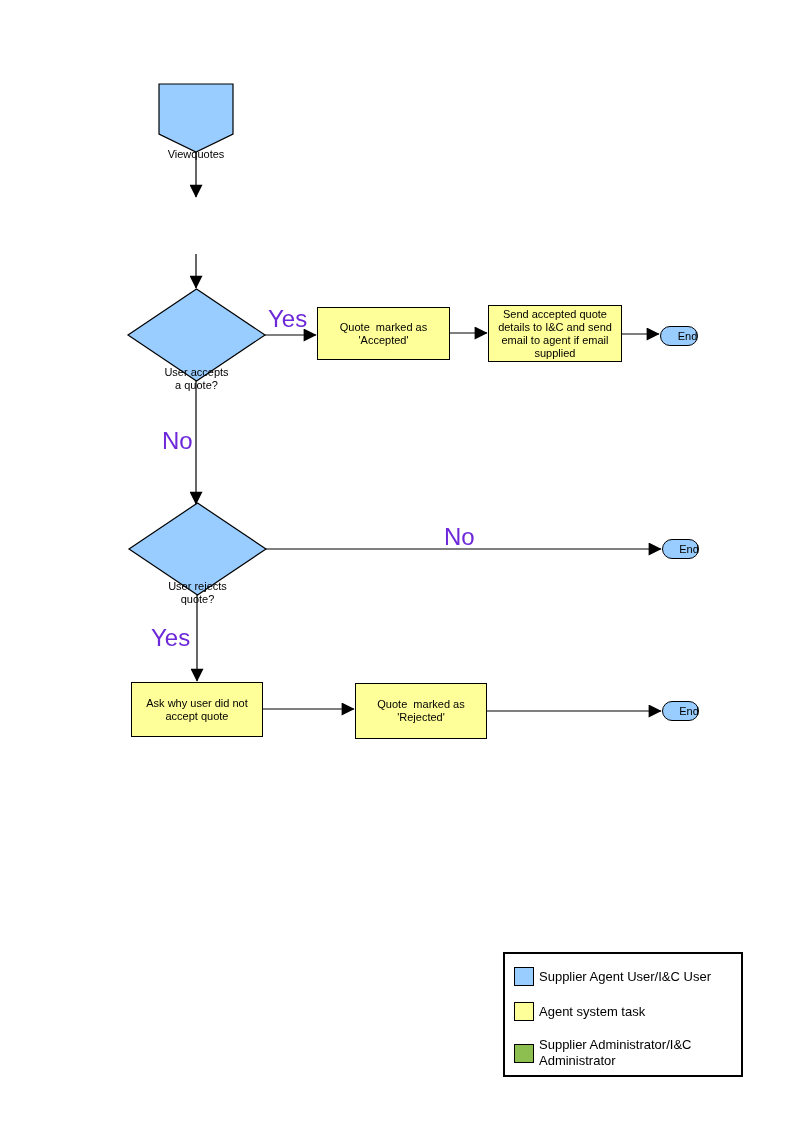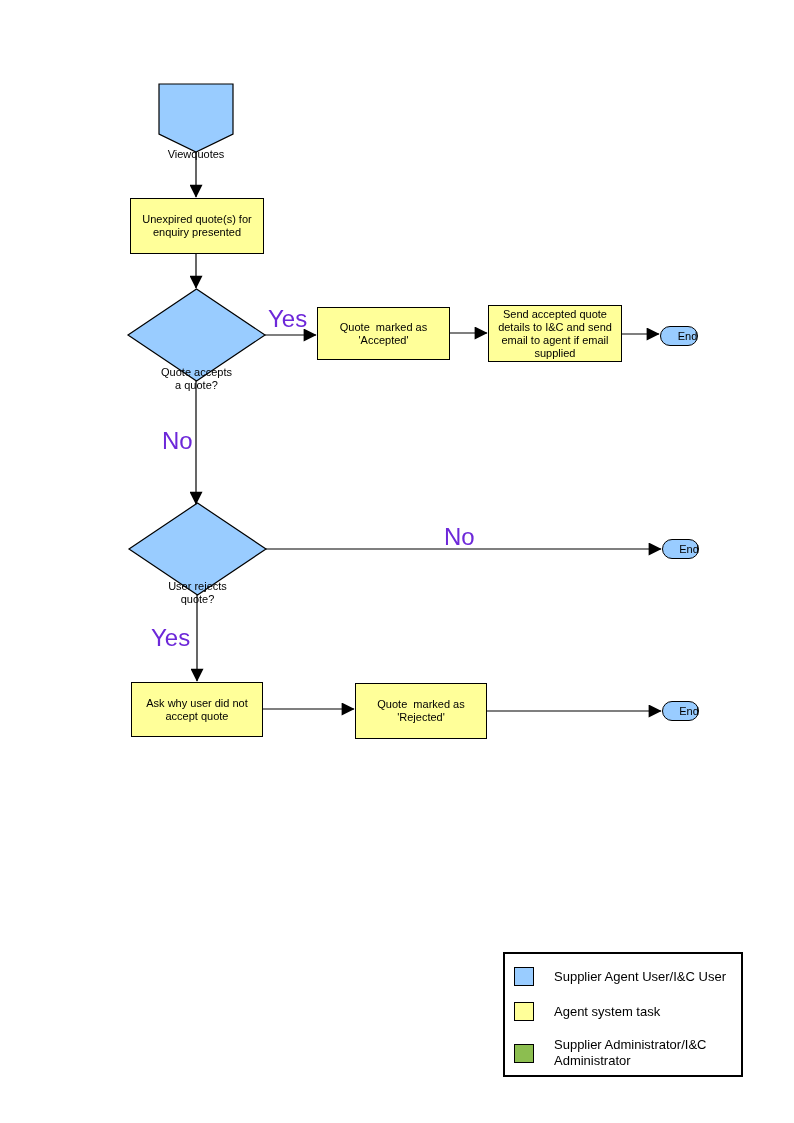--- a/index.html
+++ b/index.html
@@ -79,21 +79,21 @@
     border: 2px solid var(--line_black);
     background: #ffffff;
     display: flex;
     flex-direction: column;
     gap: 16px;
     padding: 13px 9px;
   }
   .legend-row {
     display: flex;
     align-items: center;
-    gap: 20px;
+    gap: 5px;
   }
   .legend-swatch {
     width: 20px;
     height: 19px;
     box-sizing: border-box;
     border: 1px solid var(--line_black);
     flex: 0 0 auto;
   }
   .swatch-actor { background: var(--actor_blue); }
   .swatch-task  { background: var(--task_yellow); }
@@ -126,27 +126,25 @@
     <line x1="450" y1="333" x2="487" y2="333" marker-end="url(#arrow)"></line>
     <line x1="622" y1="334" x2="659" y2="334" marker-end="url(#arrow)"></line>
     <line x1="196" y1="381" x2="196" y2="504" marker-end="url(#arrow)"></line>
     <line x1="266" y1="549" x2="661" y2="549" marker-end="url(#arrow)"></line>
     <line x1="197" y1="595" x2="197" y2="681" marker-end="url(#arrow)"></line>
     <line x1="263" y1="709" x2="354" y2="709" marker-end="url(#arrow)"></line>
     <line x1="487" y1="711" x2="661" y2="711" marker-end="url(#arrow)"></line>
   </svg>
 
   <div class="node-text" style="left:159px; top:86px; width:74px; height:48px;">Viewquotes</div>
-  <div class="node-text" style="left:128px; top:289px; width:137px; height:92px;">Quote accepts
+  <div class="node-text" style="left:128px; top:289px; width:137px; height:92px;">User accepts
 a quote?</div>
   <div class="node-text" style="left:129px; top:503px; width:137px; height:92px;">User rejects
 quote?</div>
 
-  <div class="task-box" style="left:130px; top:198px; width:134px; height:56px;">Unexpired quote(s) for
-enquiry presented</div>
   <div class="task-box" style="left:317px; top:307px; width:133px; height:53px;">Quote  marked as
 'Accepted'</div>
   <div class="task-box" style="left:131px; top:682px; width:132px; height:55px;">Ask why user did not
 accept quote</div>
   <div class="task-box" style="left:488px; top:305px; width:134px; height:57px;">Send accepted quote
 details to I&amp;C and send
 email to agent if email
 supplied</div>
   <div class="task-box" style="left:355px; top:683px; width:132px; height:56px;">Quote  marked as
 'Rejected'</div>

